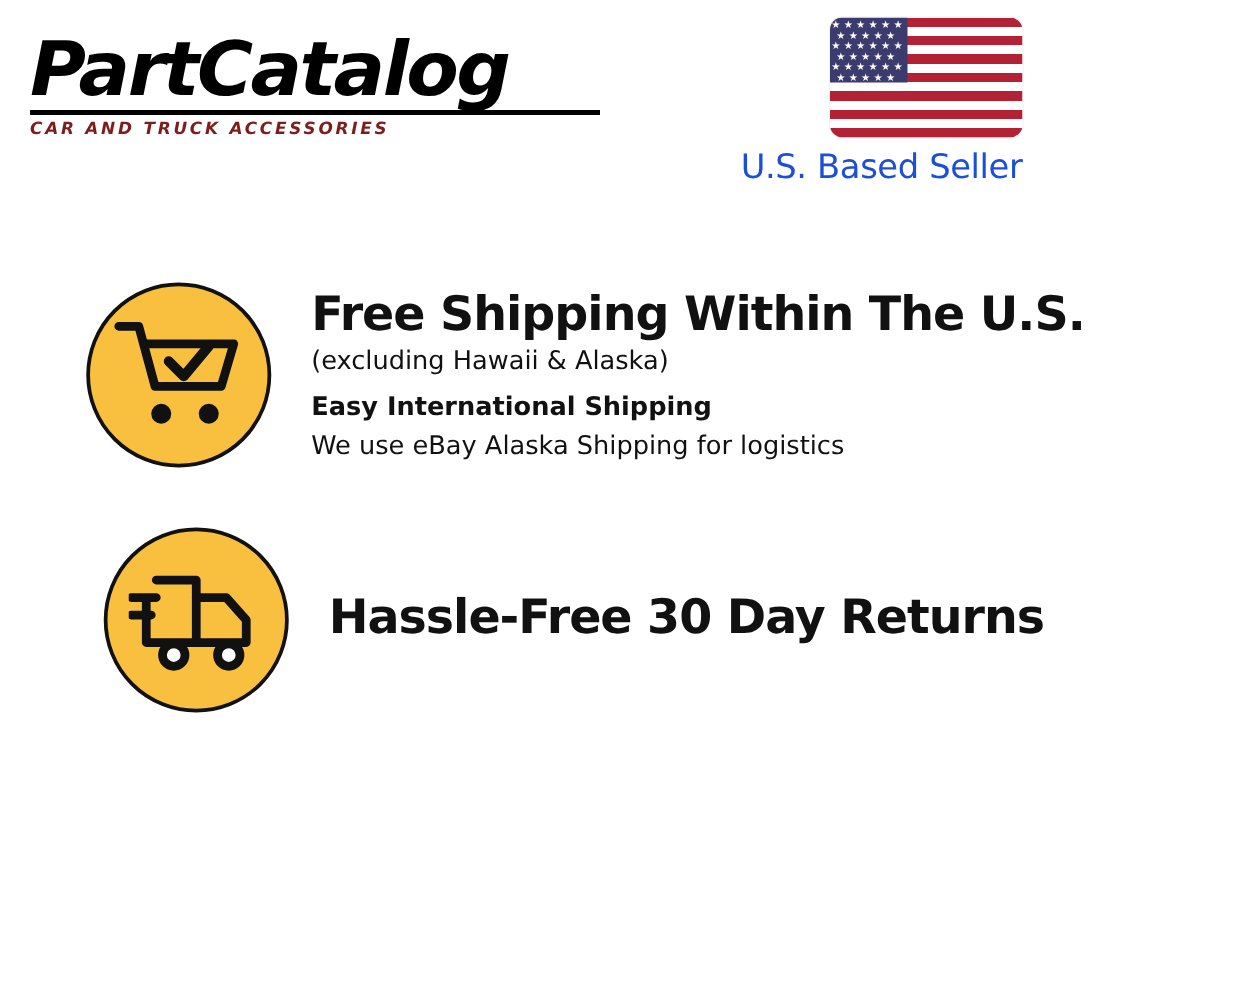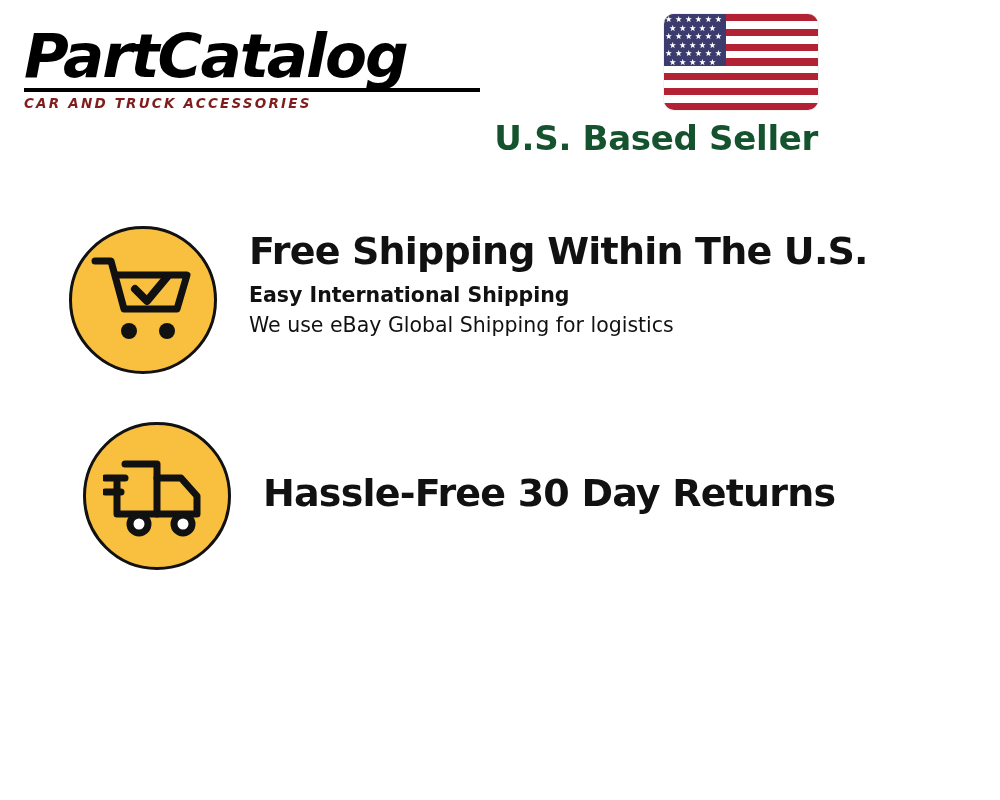--- a/index.html
+++ b/index.html
@@ -106,23 +106,23 @@
     box-sizing: border-box;
     font-family: "DejaVu Sans", sans-serif;
   }
   .stars div { white-space: nowrap; }
   .stars .off { padding-left: 4px; }
 
   .seller-text {
     position: absolute;
     right: 14px;
     top: 118px;
-    font-size: 34px;
-    font-weight: bold;
-    color: #14532d;
+    font-size: 27px;
+    font-weight: normal;
+    color: #1d4ed8;
     white-space: nowrap;
     font-family: "DejaVu Sans", sans-serif;
     letter-spacing: -0.3px;
   }
 
   
   .features {
     position: absolute;
     left: 0;
     top: 226px;
@@ -220,22 +220,23 @@
     <div class="badge">
       <svg width="104" height="94" viewBox="0 0 104 94" fill="none" stroke="#111111" stroke-width="7" stroke-linecap="round" stroke-linejoin="round">
         <path d="M4 8 L20 8 L33 56 L86 56 L96 22 L27 22"></path>
         <circle cx="38" cy="78" r="8" fill="#111111" stroke="none"></circle>
         <circle cx="76" cy="78" r="8" fill="#111111" stroke="none"></circle>
         <path d="M44 36 L56 48 L76 24" stroke-width="8"></path>
       </svg>
     </div>
     <div class="ftext">
       <div class="f-title">Free Shipping Within The U.S.</div>
+      <div class="f-sub">(excluding Hawaii &amp; Alaska)</div>
       <div class="f-sub-bold">Easy International Shipping</div>
-      <div class="f-sub">We use eBay Global Shipping for logistics</div>
+      <div class="f-sub">We use eBay Alaska Shipping for logistics</div>
     </div>
   </div>
 
   <div class="feature feature-2">
     <div class="badge">
       <svg width="108" height="88" viewBox="0 0 108 88" fill="none" stroke="#111111" stroke-width="7" stroke-linecap="round" stroke-linejoin="round">
         <path d="M22 12 L54 12 L54 62 L14 62 L14 30"></path>
         <path d="M54 26 L78 26 L94 44 L94 62 L54 62"></path>
         <circle cx="36" cy="72" r="9" fill="#ffffff"></circle>
         <circle cx="80" cy="72" r="9" fill="#ffffff"></circle>

